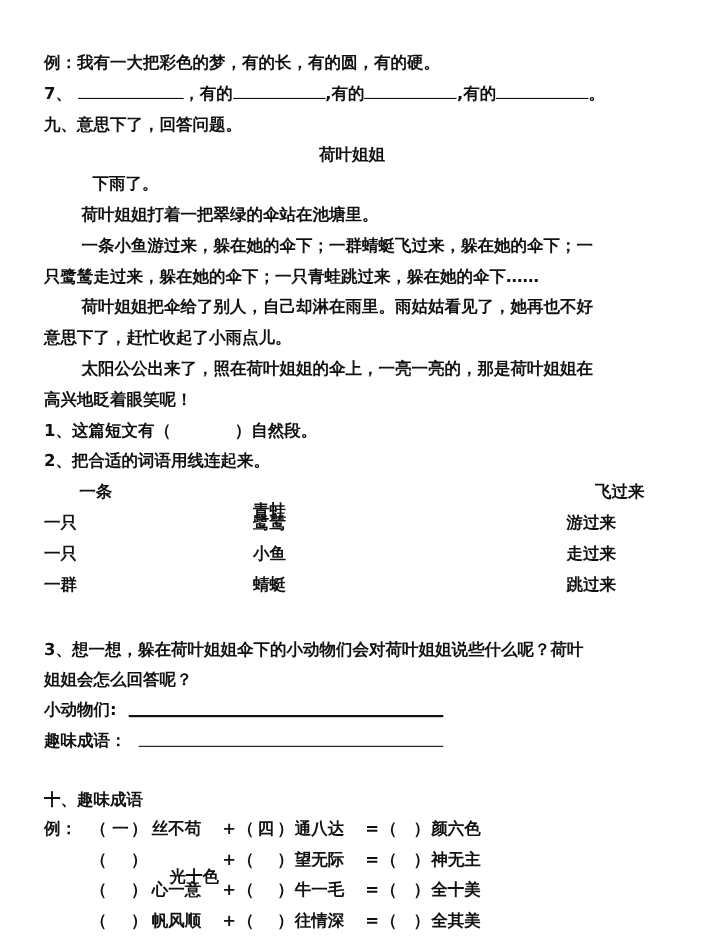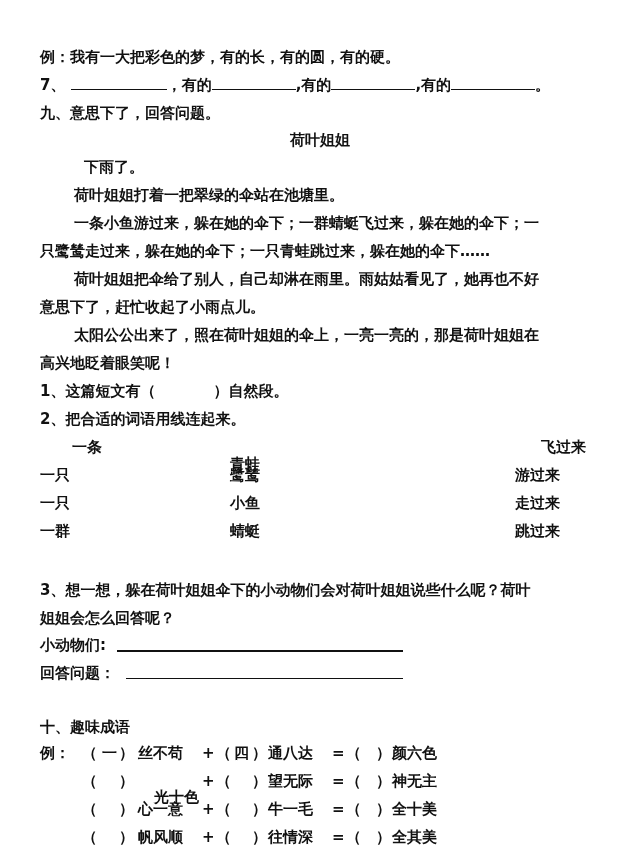--- a/index.html
+++ b/index.html
@@ -59,21 +59,21 @@
   <div class="col" style="left:515px; top:522px;">跳过来</div>
 </div>
 
 <div class="line" style="left:40px; top:580px;">3、想一想，躲在荷叶姐姐伞下的小动物们会对荷叶姐姐说些什么呢？荷叶</div>
 <div class="line" style="left:40px; top:608px;">姐姐会怎么回答呢？</div>
 <div class="line" style="left:40px; top:635px;">
   <span>小动物们:</span>
 </div>
 <div style="position:absolute; left:117px; top:650px; width:286px; border-bottom:2px solid #111;"></div>
 <div class="line" style="left:40px; top:663px;">
-  <span>回答问题：</span>
+  <span>趣味成语：</span>
 </div>
 <div style="position:absolute; left:126px; top:678px; width:277px; border-bottom:1.5px solid #111;"></div>
 
 <div class="line" style="left:40px; top:717px;">十、趣味成语</div>
 
 <div>
   <div class="col" style="left:40px; top:744px;">例：</div>
 
   <div class="col" style="left:82px; top:744px; width:420px; height:20px;">
     <span class="col" style="left:0;">（</span>

